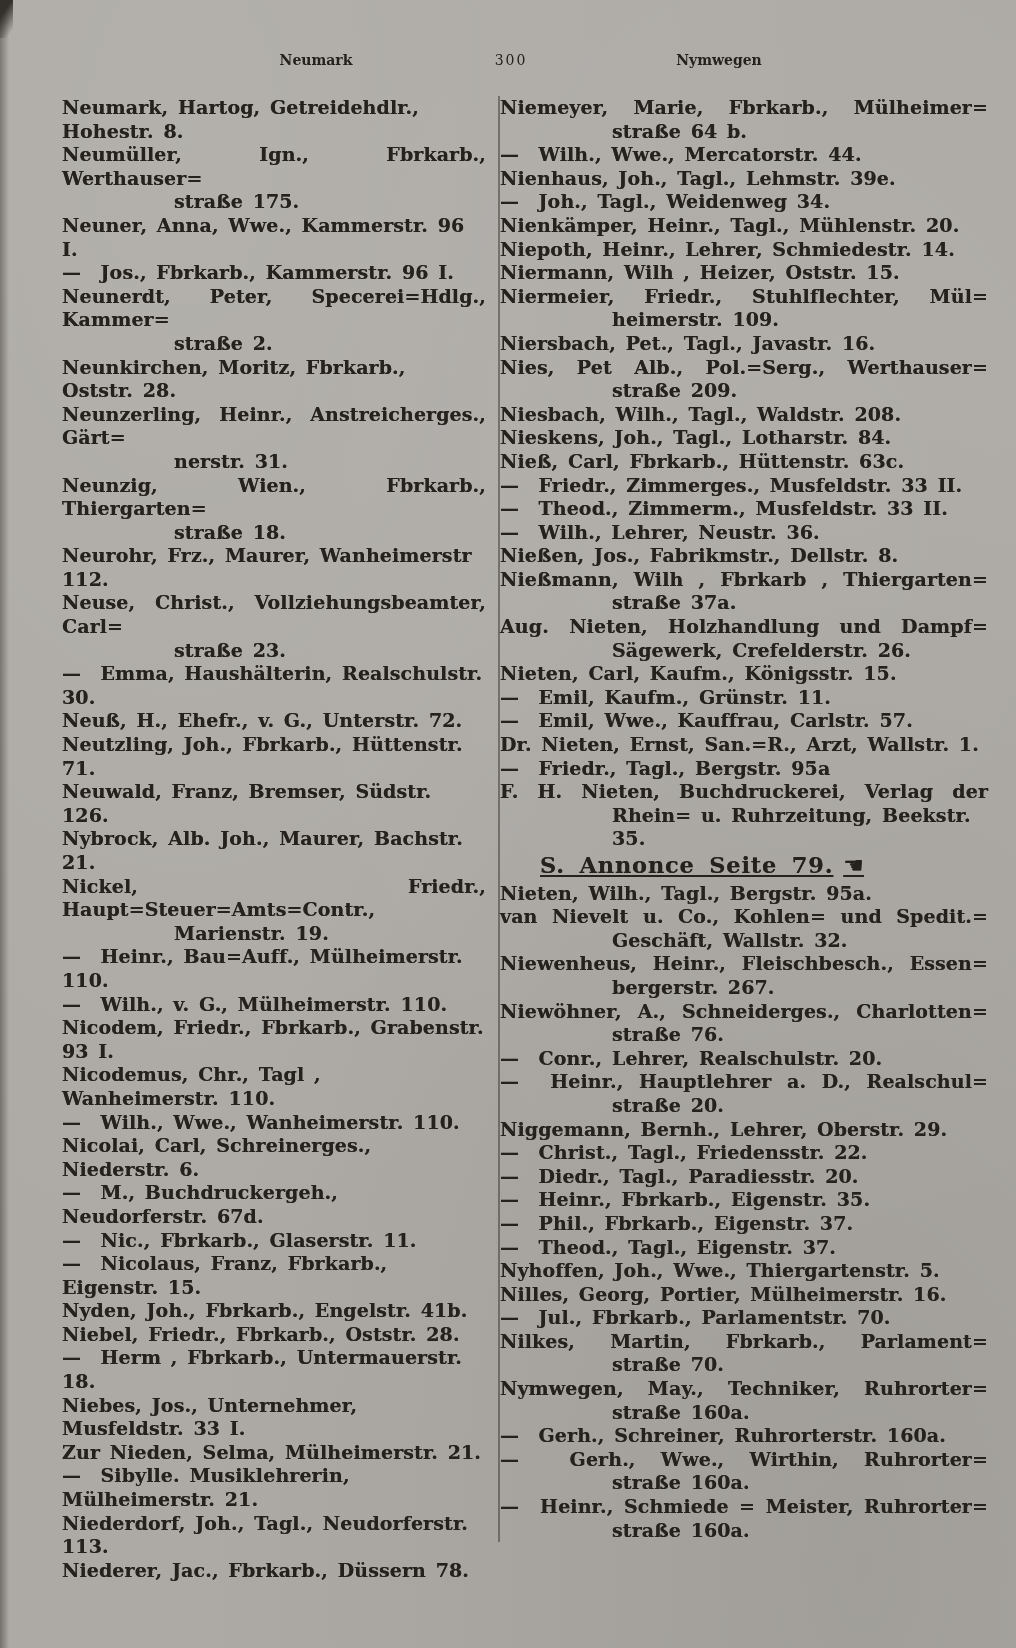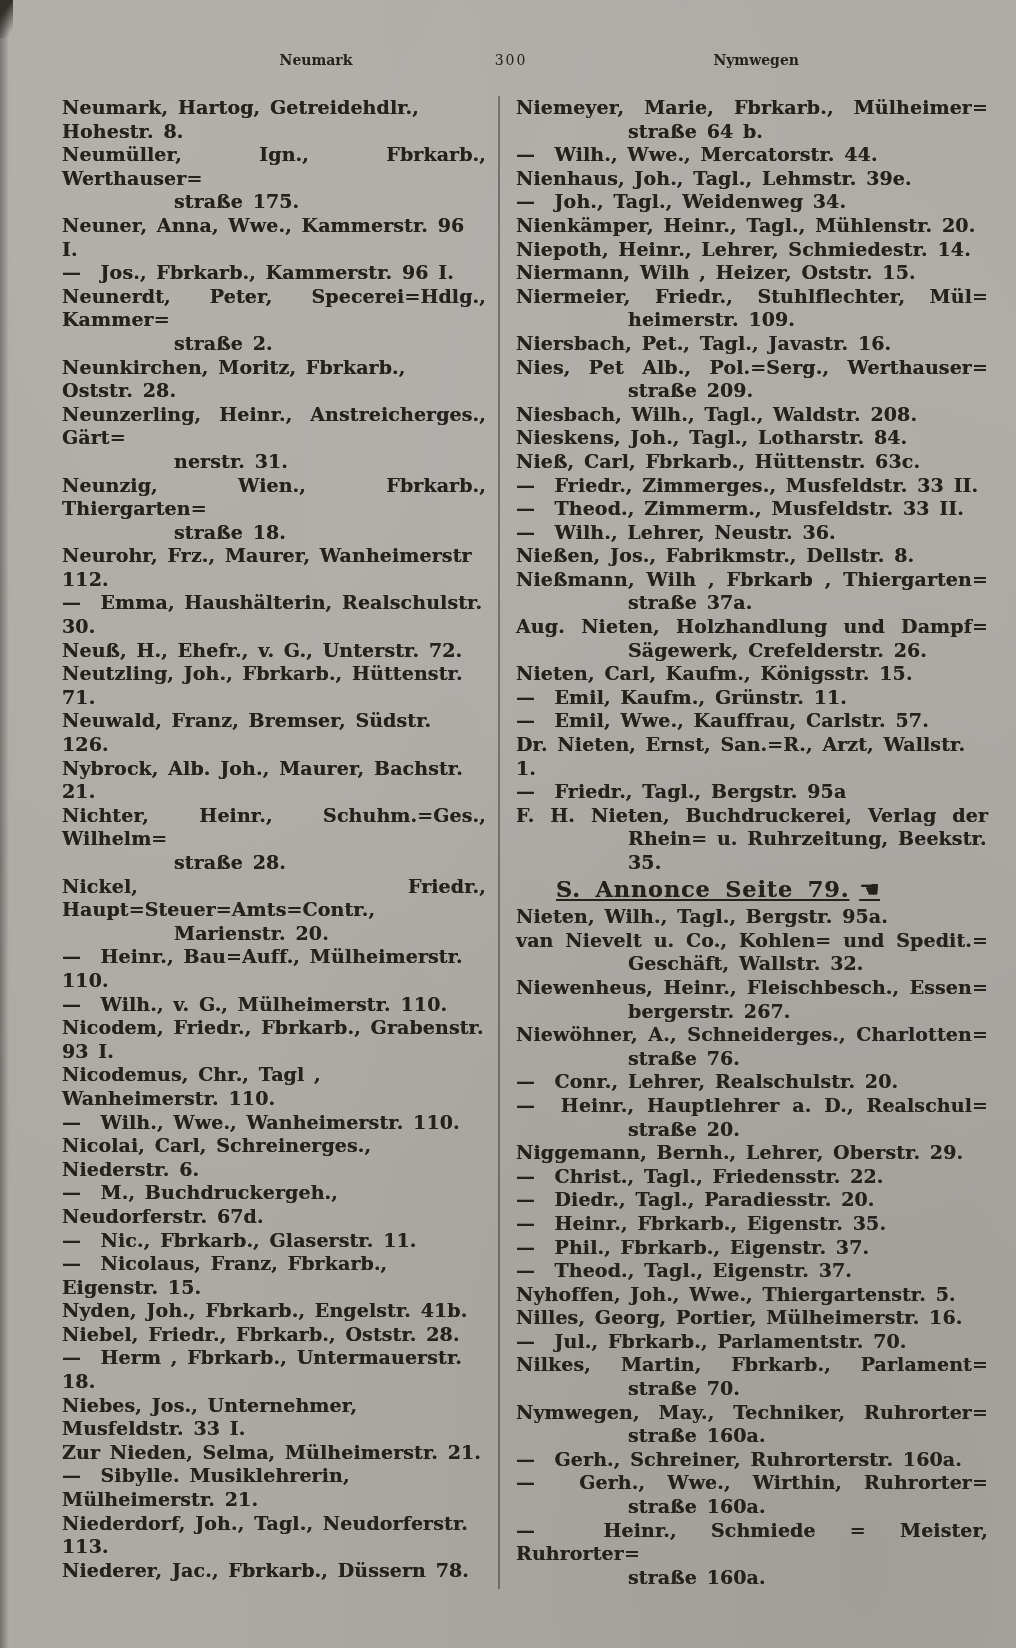--- a/index.html
+++ b/index.html
@@ -21,32 +21,32 @@
   .corner-artifact{
     position:absolute;left:0;top:0;width:13px;height:38px;
     background:linear-gradient(125deg,#33302c 30%,rgba(51,48,44,0) 85%);
   }
   .page-header{
     position:absolute;top:52px;left:16px;width:100%;height:28px;
     font-size:14px;font-weight:700;
   }
   .header-left{position:absolute;left:230px;width:140px;text-align:center;}
   .header-center{position:absolute;left:455px;width:80px;text-align:center;font-weight:400;letter-spacing:2px;}
-  .header-right{position:absolute;left:623px;width:160px;text-align:right;}
+  .header-right{position:absolute;left:623px;width:160px;text-align:center;}
   .columns{
     position:absolute;top:96px;left:62px;width:926px;
     display:flex;align-items:flex-start;
   }
   .col{
     font-size:19px;line-height:23.6px;font-weight:700;
     word-spacing:3px;letter-spacing:0.1px;
     text-shadow:0 0 0.5px rgba(30,27,23,0.65);
   }
   .col-left{width:424px;flex:0 0 auto;padding-right:12px;}
-  .col-right{flex:1 1 auto;padding-left:16px;border-left:2px solid rgba(42,38,34,0.45);}
+  .col-right{flex:1 1 auto;padding-left:0;border-left:2px solid rgba(42,38,34,0.45);}
   .entry{display:block;}
   .line{display:block;white-space:pre-wrap;}
   .line.cont{padding-left:112px;}
   .entry.wrapped .line.first{text-align:justify;text-align-last:justify;}
   .entry.annonce{
     margin:3px 0 4px;
     font-size:22.5px;letter-spacing:0.8px;word-spacing:6px;
     white-space:nowrap;
     text-decoration:underline;
   }
@@ -95,42 +95,42 @@
         <span class="line first">Neunzerling, Heinr., Anstreicherges., Gärt=</span>
         <span class="line cont">nerstr. 31.</span>
       </div>
       <div class="entry wrapped">
         <span class="line first">Neunzig, Wien., Fbrkarb., Thiergarten=</span>
         <span class="line cont">straße 18.</span>
       </div>
       <div class="entry">
         <span class="line first">Neurohr, Frz., Maurer, Wanheimerstr 112.</span>
       </div>
+      <div class="entry wrapped">
+        <span class="line first">Neuse, Christ., Vollziehungsbeamter, Carl=</span>
+        <span class="line cont">straße 23.</span>
+      </div>
       <div class="entry">
         <span class="line first">—  Emma, Haushälterin, Realschulstr. 30.</span>
       </div>
       <div class="entry">
         <span class="line first">Neuß, H., Ehefr., v. G., Unterstr. 72.</span>
       </div>
       <div class="entry">
         <span class="line first">Neutzling, Joh., Fbrkarb., Hüttenstr. 71.</span>
       </div>
       <div class="entry">
         <span class="line first">Neuwald, Franz, Bremser, Südstr. 126.</span>
       </div>
       <div class="entry">
         <span class="line first">Nybrock, Alb. Joh., Maurer, Bachstr. 21.</span>
       </div>
       <div class="entry wrapped">
-        <span class="line first">Nichter, Heinr., Schuhm.=Ges., Wilhelm=</span>
-        <span class="line cont">straße 28.</span>
-      </div>
-      <div class="entry wrapped">
         <span class="line first">Nickel, Friedr., Haupt=Steuer=Amts=Contr.,</span>
-        <span class="line cont">Marienstr. 20.</span>
+        <span class="line cont">Marienstr. 19.</span>
       </div>
       <div class="entry">
         <span class="line first">—  Heinr., Bau=Auff., Mülheimerstr. 110.</span>
       </div>
       <div class="entry">
         <span class="line first">—  Wilh., v. G., Mülheimerstr. 110.</span>
       </div>
       <div class="entry">
         <span class="line first">Nicodem, Friedr., Fbrkarb., Grabenstr. 93 I.</span>
       </div>

